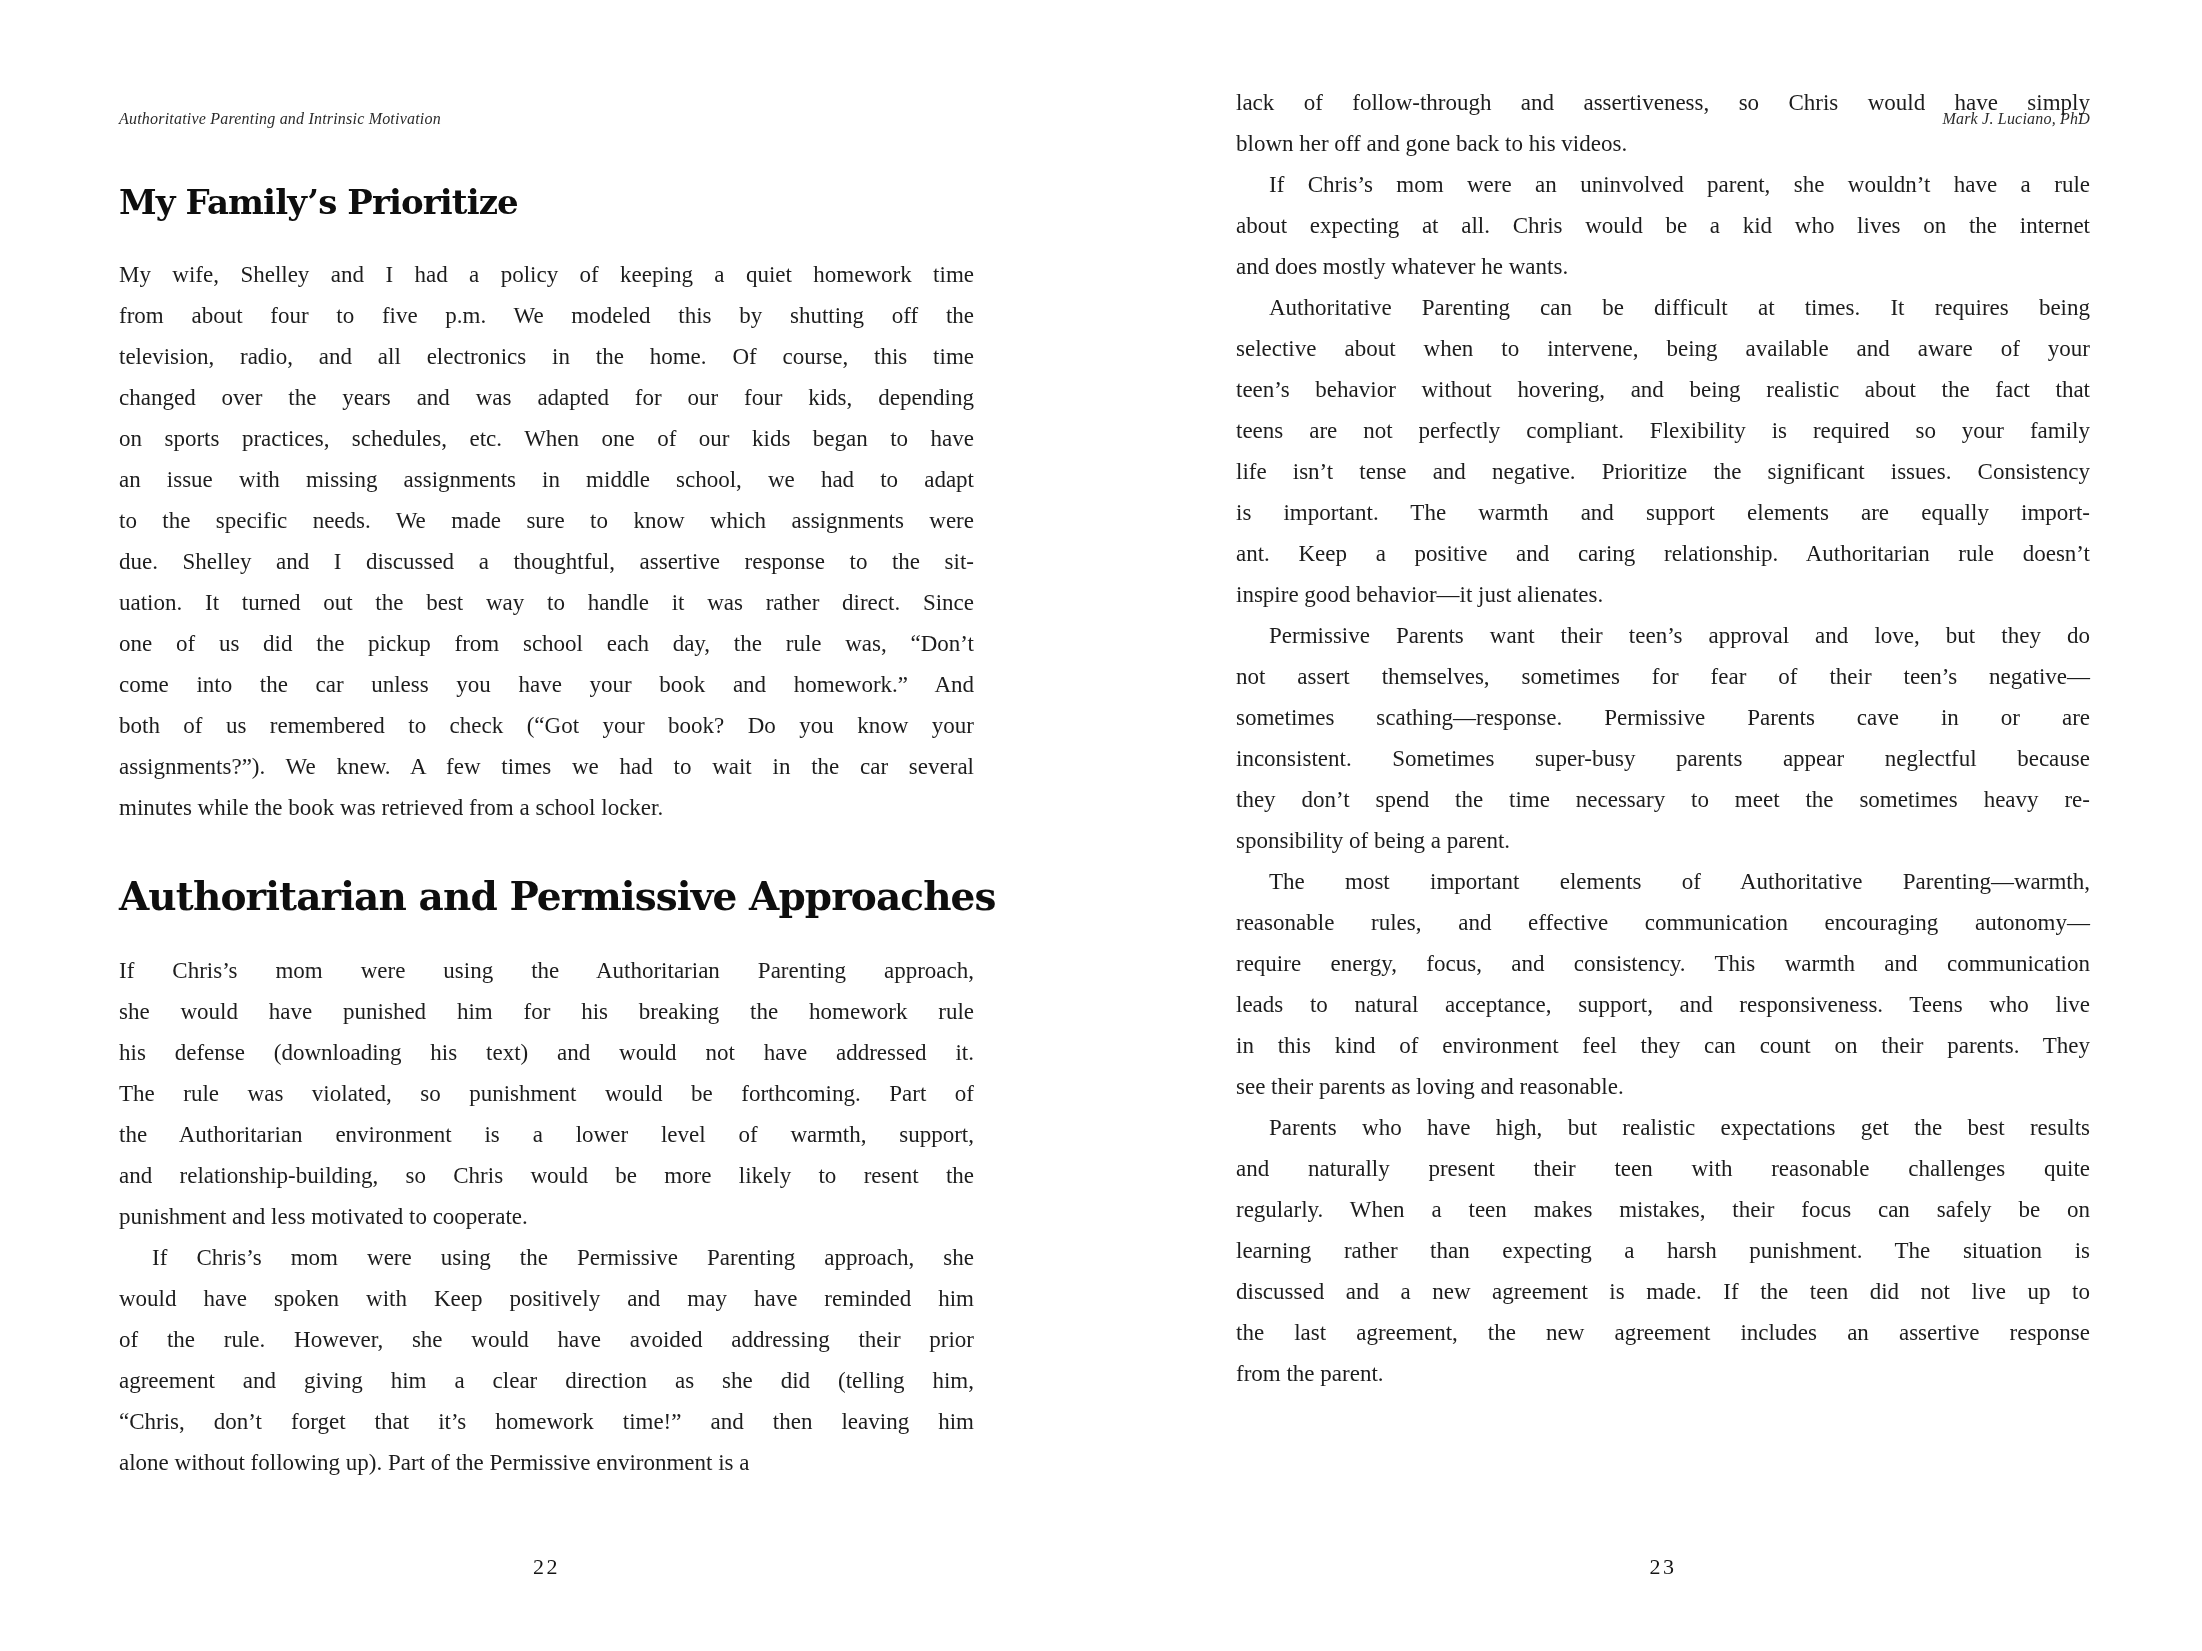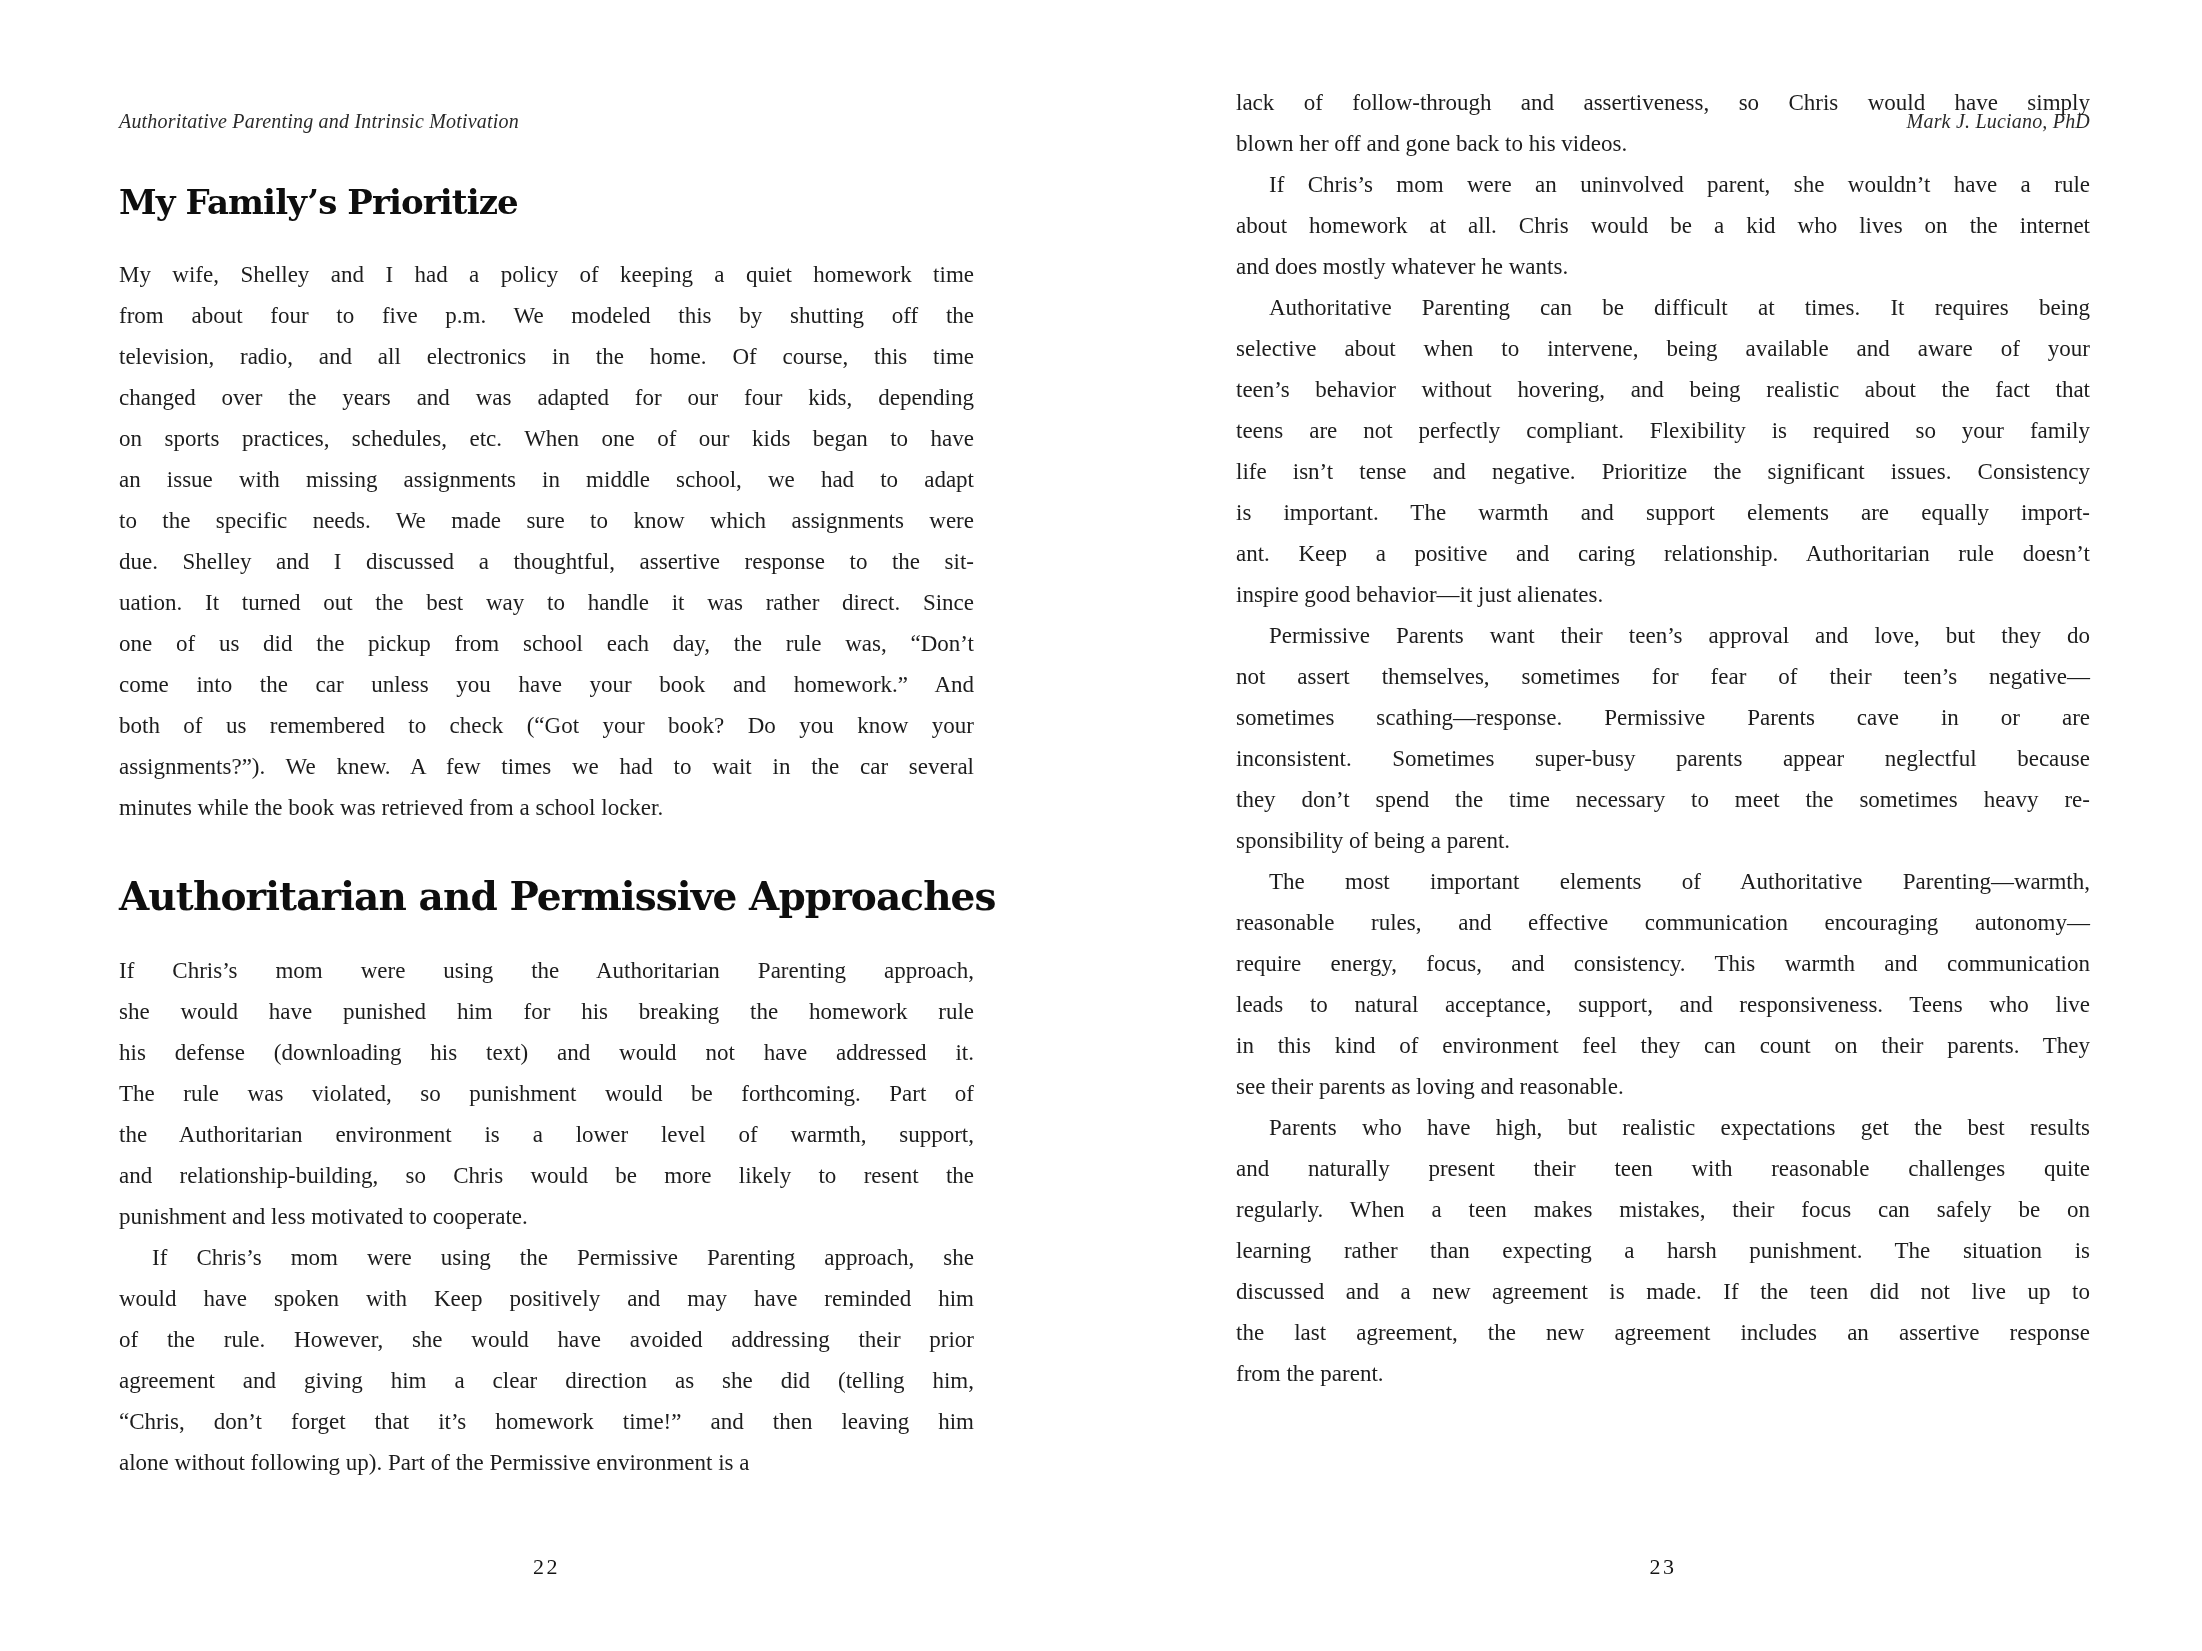--- a/index.html
+++ b/index.html
@@ -19,21 +19,21 @@
   }
   .page-left  { left: 119px;  width: 855px; }
   .page-right { left: 1236px; width: 854px; }
 
   .running-header {
     position: absolute;
     top: 110px;
     left: 0;
     right: 0;
     font-style: italic;
-    font-size: 20px;
+    font-size: 16px;
     letter-spacing: 0.2px;
     color: #2a2a2a;
     white-space: nowrap;
   }
   .running-header.align-left  { text-align: left; }
   .running-header.align-right { text-align: right; }
 
   .content {
     position: absolute;
     left: 0;
@@ -132,21 +132,21 @@
 
   <div class="page page-right">
     <div class="running-header align-right">Mark J. Luciano, PhD</div>
     <div class="content right-body">
         <div class="paragraph">
           <div class="line">lack of follow-through and assertiveness, so Chris would have simply</div>
           <div class="line last">blown her off and gone back to his videos.</div>
         </div>
         <div class="paragraph">
           <div class="line indent">If Chris’s mom were an uninvolved parent, she wouldn’t have a rule</div>
-          <div class="line">about homework at all. Chris would be a kid who lives on the internet</div>
+          <div class="line">about expecting at all. Chris would be a kid who lives on the internet</div>
           <div class="line last">and does mostly whatever he wants.</div>
         </div>
         <div class="paragraph">
           <div class="line indent">Authoritative Parenting can be difficult at times. It requires being</div>
           <div class="line">selective about when to intervene, being available and aware of your</div>
           <div class="line">teen’s behavior without hovering, and being realistic about the fact that</div>
           <div class="line">teens are not perfectly compliant. Flexibility is required so your family</div>
           <div class="line">life isn’t tense and negative. Prioritize the significant issues. Consistency</div>
           <div class="line">is important. The warmth and support elements are equally import-</div>
           <div class="line">ant. Keep a positive and caring relationship. Authoritarian rule doesn’t</div>

